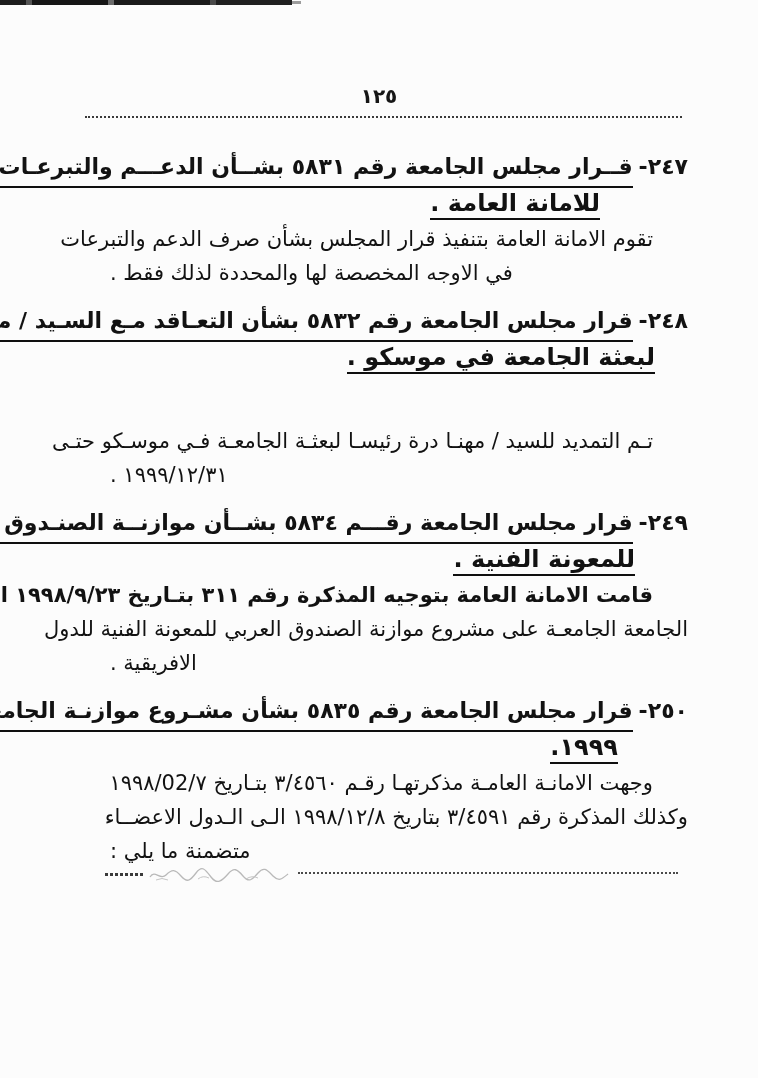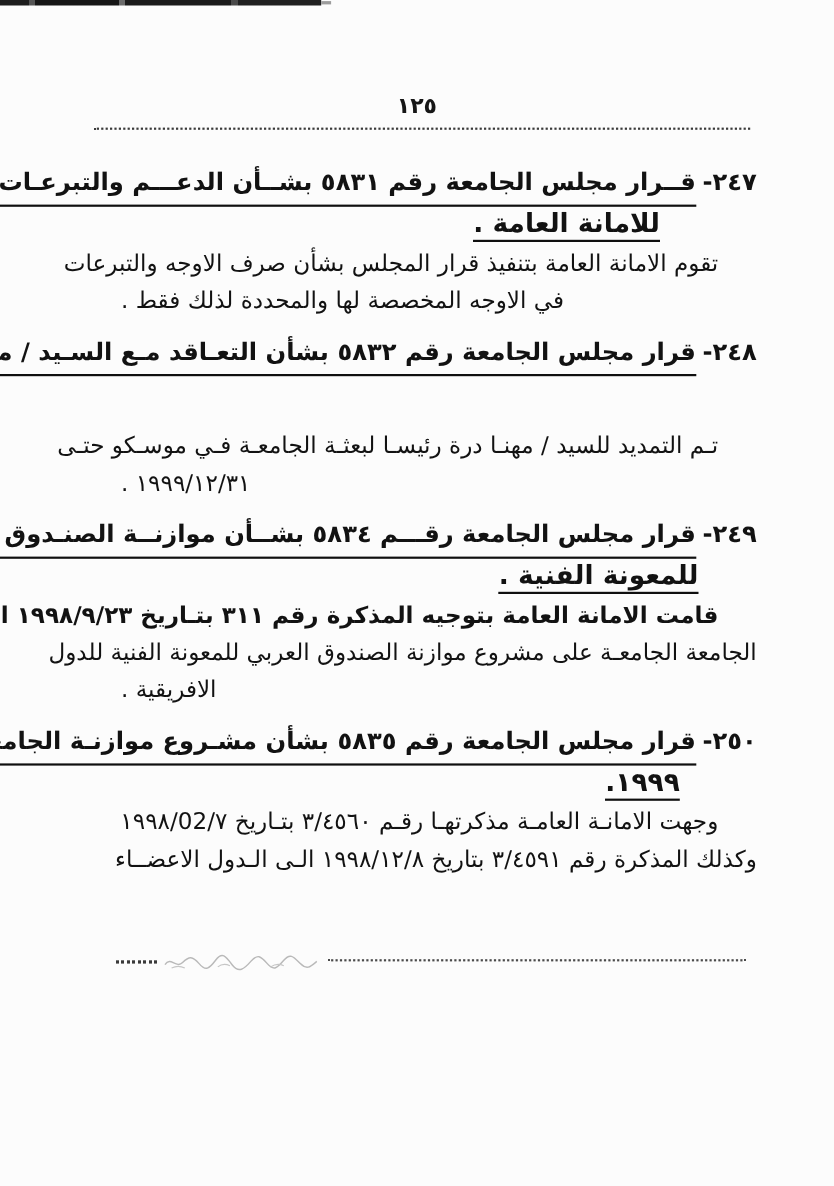--- a/index.html
+++ b/index.html
@@ -83,28 +83,31 @@
   <div class="doc" lang="ar" dir="rtl">
 
     <div class="section">
       <div class="line-t1">
         <span class="sec-num">٢٤٧-</span>
         <span class="t1text">قــرار مجلس الجامعة رقم ٥٨٣١ بشــأن الدعـــم والتبرعـات المقدمـة</span>
       </div>
       <div class="line-t2" style="padding-left:0;padding-right:88px;">
         <span class="t2text">للامانة العامة .</span>
       </div>
-      <div class="line-b b-just" style="padding-right:35px;">تقوم الامانة العامة بتنفيذ قرار المجلس بشأن صرف الاوجه والتبرعات</div>
+      <div class="line-b b-just" style="padding-right:35px;">تقوم الامانة العامة بتنفيذ قرار المجلس بشأن صرف الدعم والتبرعات</div>
       <div class="line-b b-right" style="padding-right:59px;">في الاوجه المخصصة لها والمحددة لذلك فقط .</div>
     </div>
 
     <div class="section">
       <div class="line-t1">
         <span class="sec-num">٢٤٨-</span>
         <span class="t1text">قرار مجلس الجامعة رقم ٥٨٣٢ بشأن التعـاقد مـع السـيد / مهنـا درة رئيسـا</span>
+      </div>
+      <div class="line-t2" style="padding-right:33px;">
+        <span class="t2text">لبعثة الجامعة في موسكو .</span>
       </div>
       <div class="line-b b-just" style="padding-right:35px;margin-top:48px;">تـم التمديد للسيد / مهنـا درة رئيسـا لبعثـة الجامعـة فـي موسـكو حتـى</div>
       <div class="line-b b-right" style="padding-right:2px;">١٩٩٩/١٢/٣١ .</div>
     </div>
 
     <div class="section">
       <div class="line-t1">
         <span class="sec-num">٢٤٩-</span>
         <span class="t1text">قرار مجلس الجامعة رقـــم ٥٨٣٤ بشــأن موازنــة الصنـدوق العربـي</span>
       </div>
@@ -119,20 +122,21 @@
     <div class="section">
       <div class="line-t1">
         <span class="sec-num">٢٥٠-</span>
         <span class="t1text">قرار مجلس الجامعة رقم ٥٨٣٥ بشأن مشـروع موازنـة الجامعـة لعـام</span>
       </div>
       <div class="line-t2" style="padding-right:70px;">
         <span class="t2text">١٩٩٩.</span>
       </div>
       <div class="line-b b-just" style="padding-right:35px;">وجهت الامانـة العامـة مذكرتهـا رقـم ٣/٤٥٦٠ بتـاريخ ١٩٩٨/02/٧</div>
       <div class="line-b b-just">وكذلك المذكرة رقم ٣/٤٥٩١ بتاريخ ١٩٩٨/١٢/٨ الـى الـدول الاعضــاء</div>
+      <div class="line-b b-right" style="padding-right:30px;">متضمنة ما يلي :</div>
     </div>
 
   </div>
 
   <div class="footer">
     <div class="f-dash"></div>
     <div class="f-script">
       <svg width="146" height="18" viewBox="0 0 146 18">
         <path d="M4 11 C9 3,14 15,20 9 S29 3,35 10 S44 15,50 7 S59 3,65 11 S76 15,82 8 S91 3,97 10 S106 14,112 7 S121 4,127 10 S136 13,142 8" stroke="#b9b9b9" fill="none" stroke-width="1.3"></path>
         <path d="M10 14 q6 -3 12 0 M52 13 q5 -4 11 -1 M100 13 q6 -4 12 -1" stroke="#c6c6c6" fill="none" stroke-width="1"></path>

